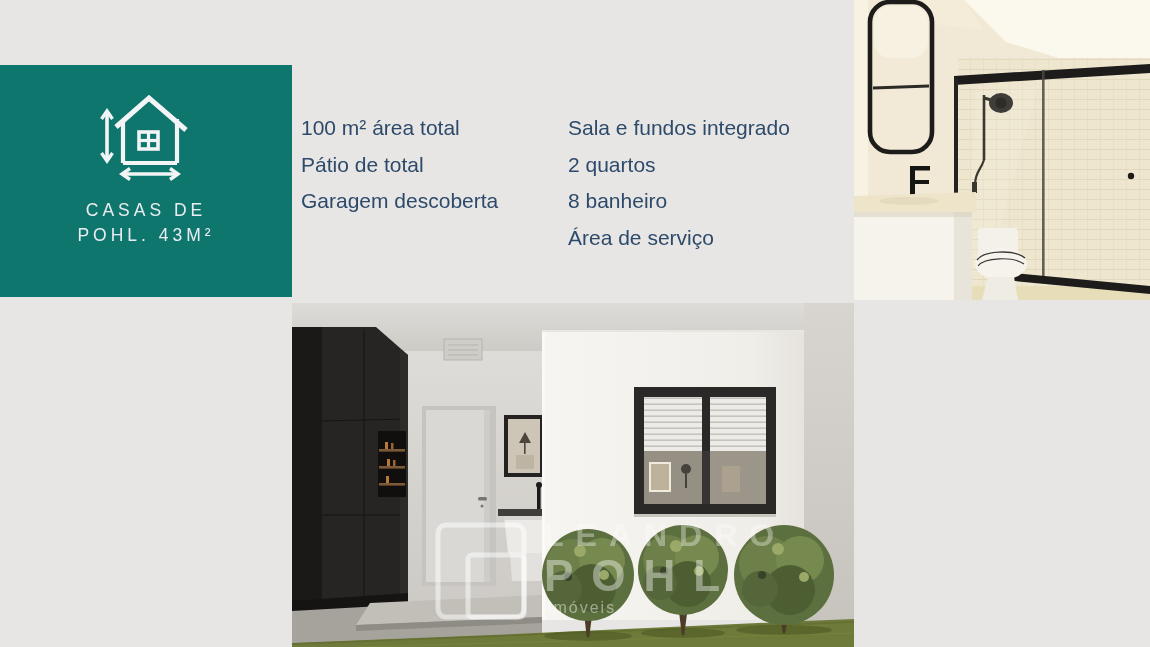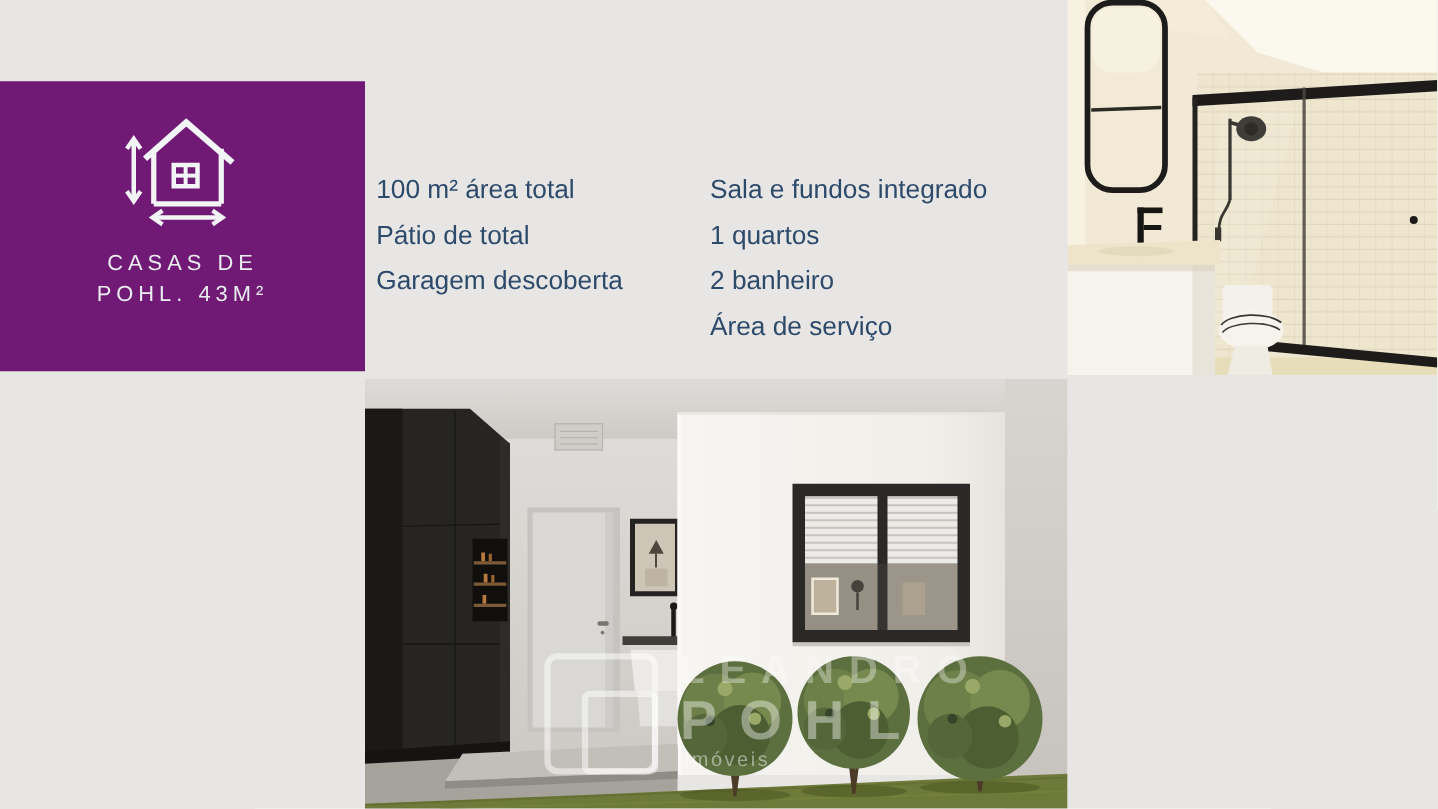--- a/index.html
+++ b/index.html
@@ -7,34 +7,34 @@
     position:relative;width:1150px;height:647px;overflow:hidden;
     background:#e7e6e4;font-family:"Liberation Sans",sans-serif;
   }
   .badge{position:absolute;left:0;top:65px;width:292px;height:232px;background:#132b4d;}
   .badge-icon{position:absolute;left:96px;top:23px;width:100px;height:100px;}
   .badge-text{
     position:absolute;top:133px;left:0;right:0;text-align:center;
     color:#e9edf1;font-size:17.5px;letter-spacing:4px;line-height:25px;font-weight:400;
   }
   .badge-text span{display:block;}
-  .features{position:absolute;top:110px;font-size:21px;line-height:36.6px;color:#2d4a6b;margin-top:24px;}
+  .features{position:absolute;top:110px;font-size:21px;line-height:36.6px;color:#2d4a6b;}
   .features.col1{left:301px;}
   .features.col2{left:568px;}
   .photo{position:absolute;}
   .photo.bathroom{left:854px;top:0;width:296px;height:300px;}
   .photo.house{left:292px;top:303px;width:540px;height:344px;}
   .photo svg{display:block;}
 </style>
 </head>
 <body>
 
 <div class="canvas" style="background: rgb(231, 230, 228);">
 
-  <div class="badge" style="background: #701a75; text-decoration: underline;">
+  <div class="badge" style="background: #0f766e; text-decoration: underline;">
     <svg class="badge-icon" viewBox="0 0 100 100">
       <g fill="none" stroke="#f2f4f6" stroke-width="4.2">
 
         <polyline points="20,39 53,10 90,42" stroke-width="5"></polyline>
         <line x1="27" y1="34" x2="27" y2="75"></line>
         <line x1="81" y1="31" x2="81" y2="75"></line>
         <line x1="27" y1="75" x2="81" y2="75"></line>
 
         <rect x="43" y="44" width="19" height="17" stroke-width="3.6"></rect>
         <line x1="52.5" y1="44" x2="52.5" y2="61" stroke-width="3.2"></line>
@@ -55,22 +55,22 @@
     </div>
   </div>
 
   <div class="features col1" style="color: rgb(45, 74, 107);">
     <div class="feat">100 m² área total</div>
     <div class="feat">Pátio de total</div>
     <div class="feat">Garagem descoberta</div>
   </div>
   <div class="features col2" style="color: rgb(45, 74, 107);">
     <div class="feat">Sala e fundos integrado</div>
-    <div class="feat">1 quartos</div>
-    <div class="feat">2 banheiro</div>
+    <div class="feat">2 quartos</div>
+    <div class="feat">8 banheiro</div>
     <div class="feat">Área de serviço</div>
   </div>
 
   <div class="photo bathroom">
     <svg viewBox="0 0 296 300" width="296" height="300">
       <defs>
         <pattern id="tiles" width="13" height="10" patternUnits="userSpaceOnUse">
           <rect width="13" height="10" fill="#f3ecd8"></rect>
           <path d="M13 0V10M0 9.5H13" stroke="#e4dcc3" stroke-width="1" fill="none"></path>
         </pattern>

